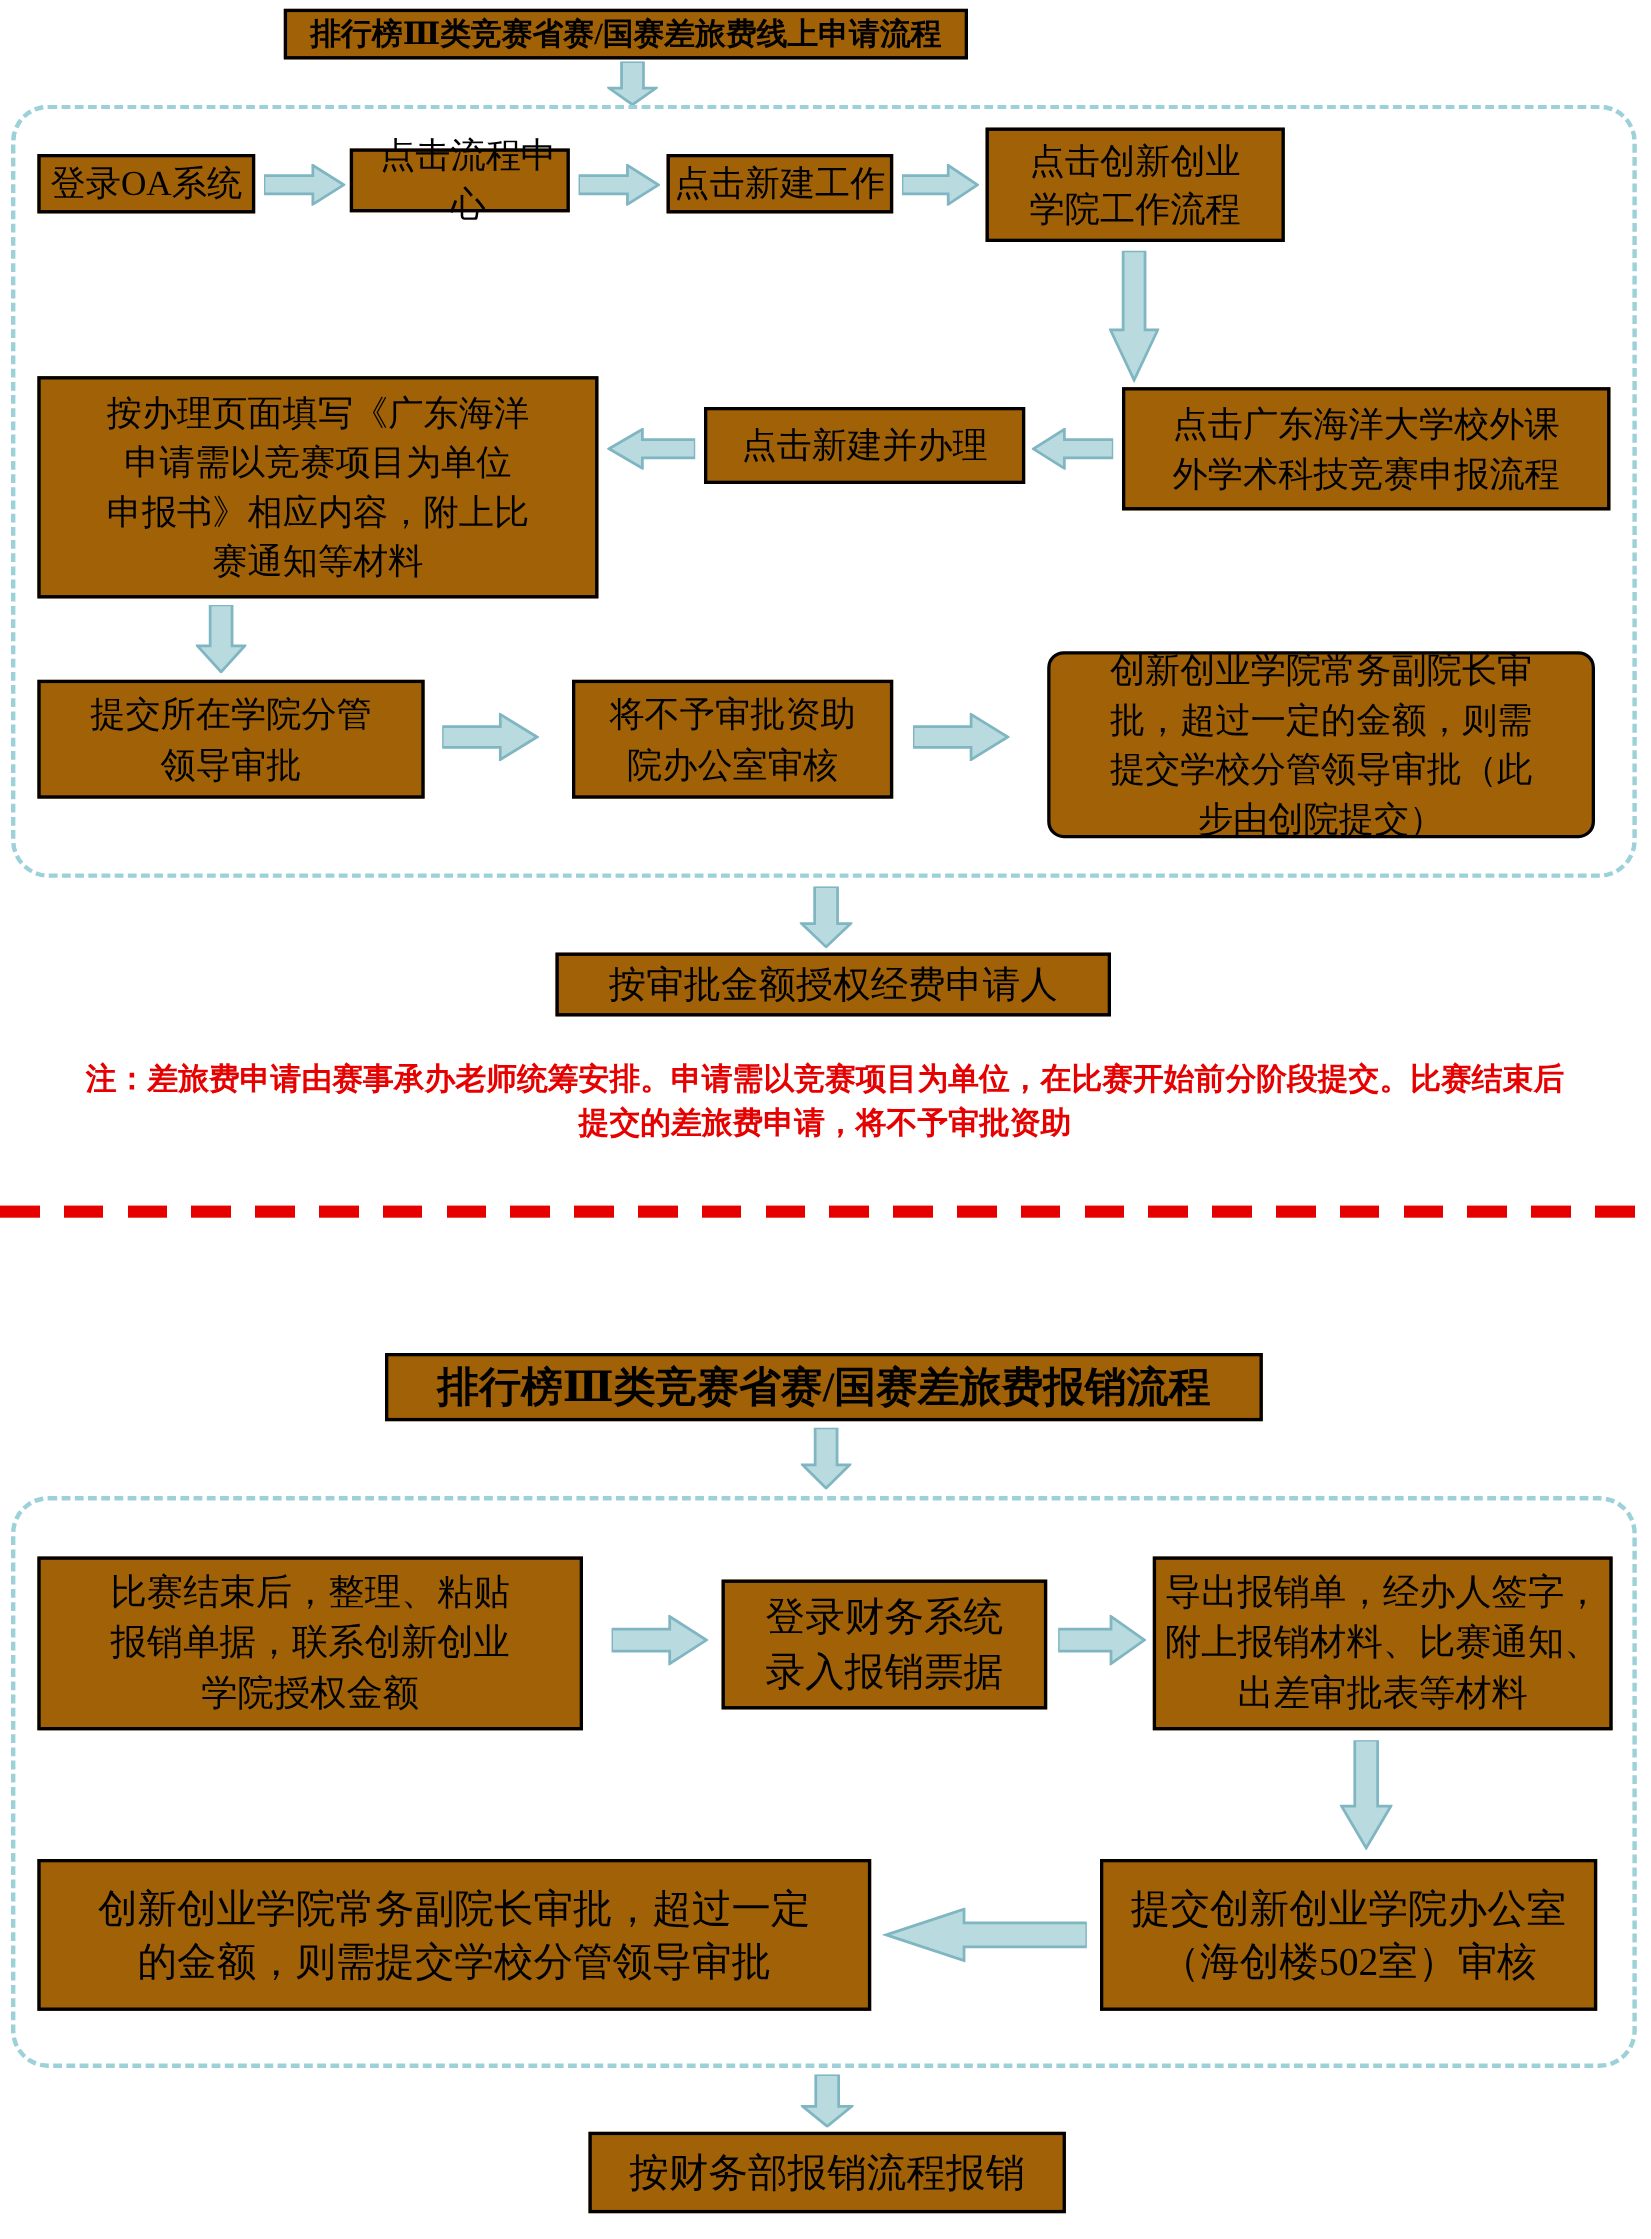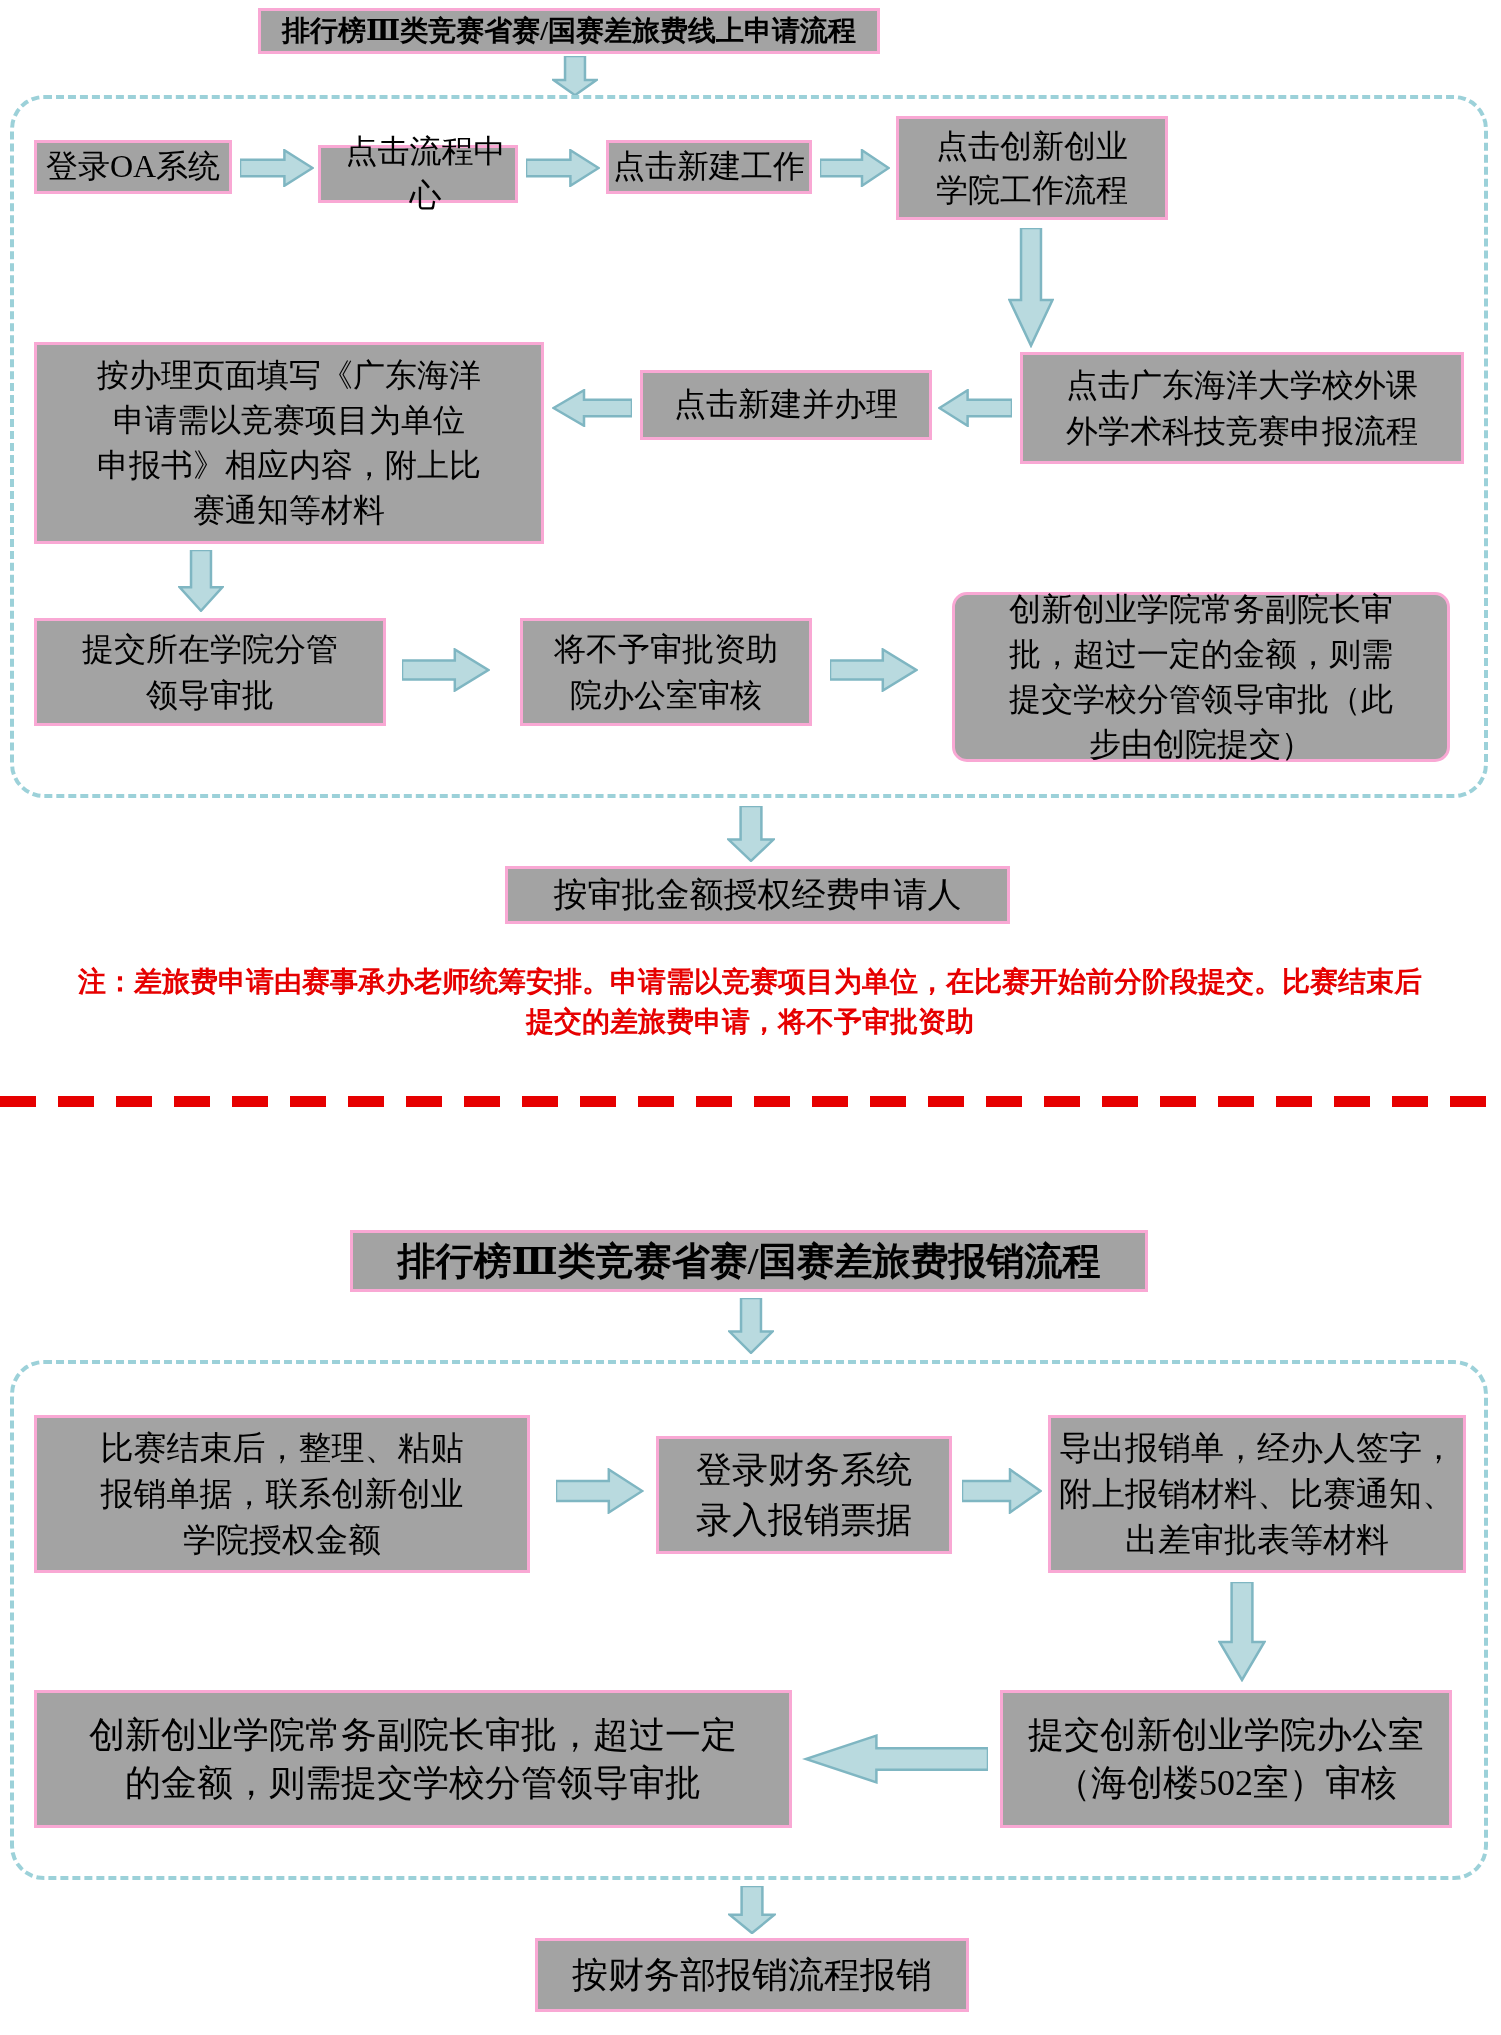--- a/index.html
+++ b/index.html
@@ -3,21 +3,21 @@
 <meta charset="utf-8">
 <style>
   html,body { margin:0; padding:0; background:#ffffff; }
   .canvas {
     position:relative; width:1501px; height:2035px; background:#ffffff;
     font-family:"Liberation Serif","DejaVu Serif",serif; color:#000;
     overflow:hidden;
   }
   .box {
     position:absolute; box-sizing:border-box;
-    border:3px solid #f9a8d4; background:#a3a3a3;
+    border:3px solid #000000; background:#a16207;
     display:flex; align-items:center; justify-content:center;
     text-align:center; white-space:pre-line;
   }
   .title-box { font-weight:bold; }
   .dashed-frame {
     position:absolute; box-sizing:border-box;
     border:4px dashed #9cd1d9; border-radius:34px; background:transparent;
   }
   .arrow { position:absolute; }
   .arrow svg { width:100%; height:100%; display:block; }
@@ -46,21 +46,21 @@
   <div class="dashed-frame" style="left:10px; top:95px; width:1478px; height:703px;"></div>
 
   <div class="box" style="left:34px; top:140px; width:198px; height:54px; font-size:32px;">登录OA系统</div>
 
   <div class="arrow" style="left:240px; top:149px; width:74px; height:38px;">
     <svg viewBox="0 0 100 60" preserveAspectRatio="none">
         <polygon points="0,17 60,17 60,2 98,30 60,58 60,43 0,43" fill="#b9dadf" stroke="#7fb6c2" stroke-width="2.5" vector-effect="non-scaling-stroke"></polygon>
       </svg>
   </div>
 
-  <div class="box" style="left:318px; top:145px; width:200px; height:58px; font-size:32px;padding-left:15px;">点击流程中心</div>
+  <div class="box" style="left:318px; top:135px; width:200px; height:58px; font-size:32px;padding-left:15px;">点击流程中心</div>
 
   <div class="arrow" style="left:526px; top:149px; width:74px; height:38px;">
     <svg viewBox="0 0 100 60" preserveAspectRatio="none">
         <polygon points="0,17 60,17 60,2 98,30 60,58 60,43 0,43" fill="#b9dadf" stroke="#7fb6c2" stroke-width="2.5" vector-effect="non-scaling-stroke"></polygon>
       </svg>
   </div>
 
   <div class="box" style="left:606px; top:140px; width:206px; height:54px; font-size:32px;">点击新建工作</div>
 
   <div class="arrow" style="left:820px; top:149px; width:70px; height:38px;">

